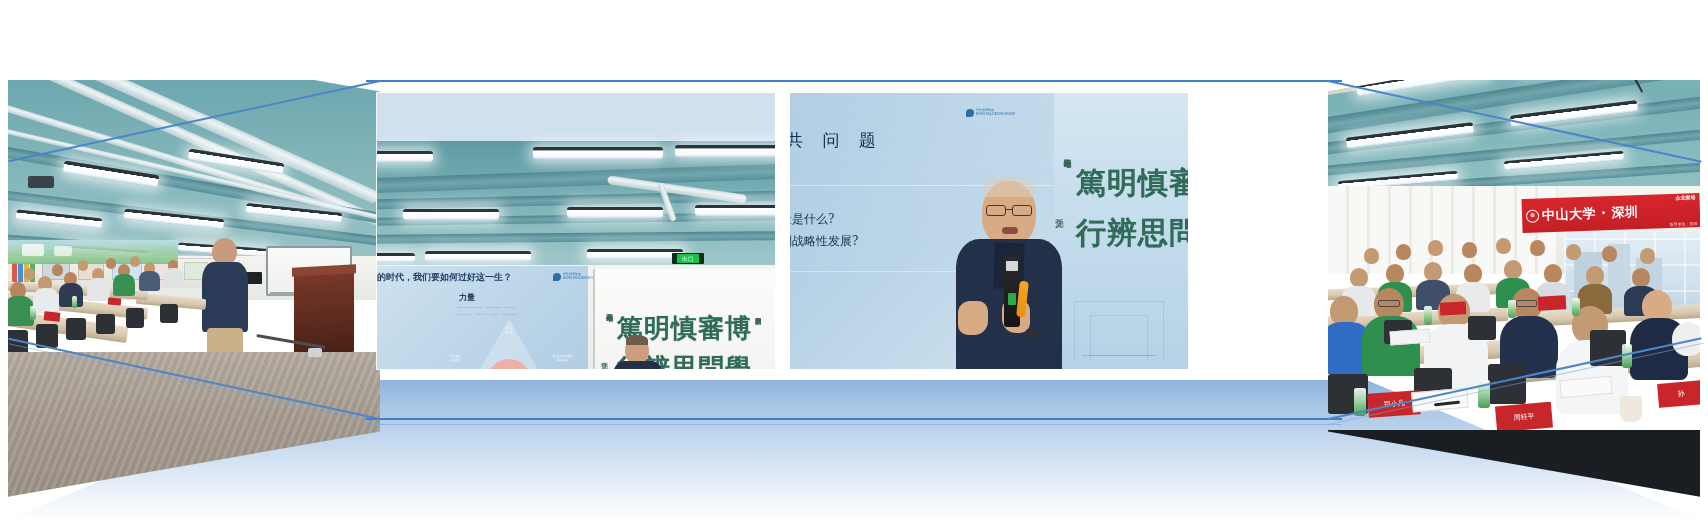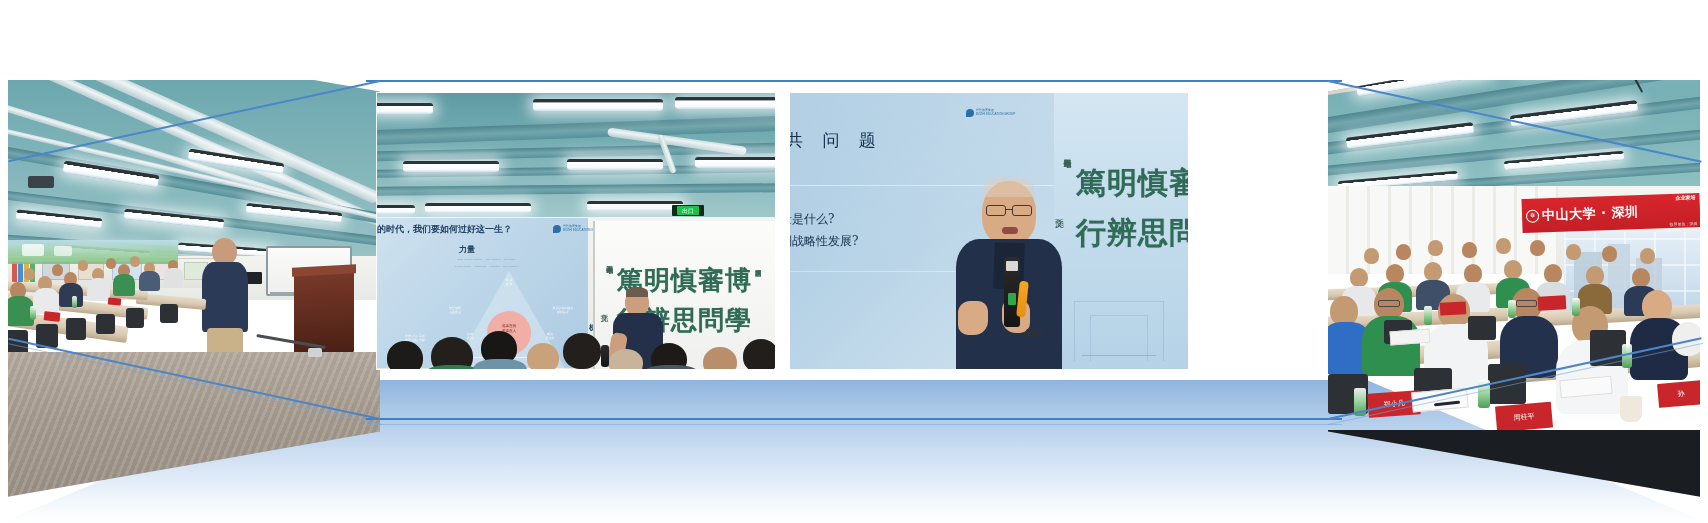--- a/index.html
+++ b/index.html
@@ -408,21 +408,21 @@
       <div class="floorcarpet" style="left:0; top:352px; width:372px; height:171px;"></div>
       <div style="position:absolute;left:0;top:352px;width:372px;height:171px;
            background:repeating-linear-gradient(112deg, rgba(255,255,255,0.07) 0 3px, rgba(0,0,0,0.05) 3px 7px);"></div>
 
       <div style="position:absolute;left:248px;top:340px;width:70px;height:3px;background:#4a4e52;transform:rotate(10deg);border-radius:2px;"></div>
       <div style="position:absolute;left:300px;top:348px;width:14px;height:9px;background:#d0d3d6;border-radius:2px;"></div>
     </div>
   </div>
 
   <div class="center-photo p2">
-    <div class="photo" style="position:absolute;inset:0;">
+    <div class="photo" style="position:absolute;inset:0;margin-top:48px;">
 
       <div class="ceiling" style="height:125px;"></div>
       <div class="beam" style="left:-10px; top:30px;  width:420px; height:15px; transform:rotate(-2deg);"></div>
       <div class="beam" style="left:-10px; top:54px;  width:420px; height:10px; transform:rotate(-1.2deg);"></div>
       <div class="beam" style="left:-10px; top:74px;  width:420px; height:8px;  transform:rotate(-0.8deg);"></div>
       <div class="beam" style="left:-10px; top:92px;  width:420px; height:9px;  transform:rotate(-0.5deg);"></div>
       <div class="pipe" style="left:230px; top:44px;  width:140px; height:9px; transform:rotate(8deg);"></div>
       <div class="pipe" style="left:270px; top:58px;  width:40px;  height:6px; transform:rotate(70deg);"></div>
 
       <div class="lamp" style="left:-6px;  top:10px;  width:62px;  height:11px;"></div>

